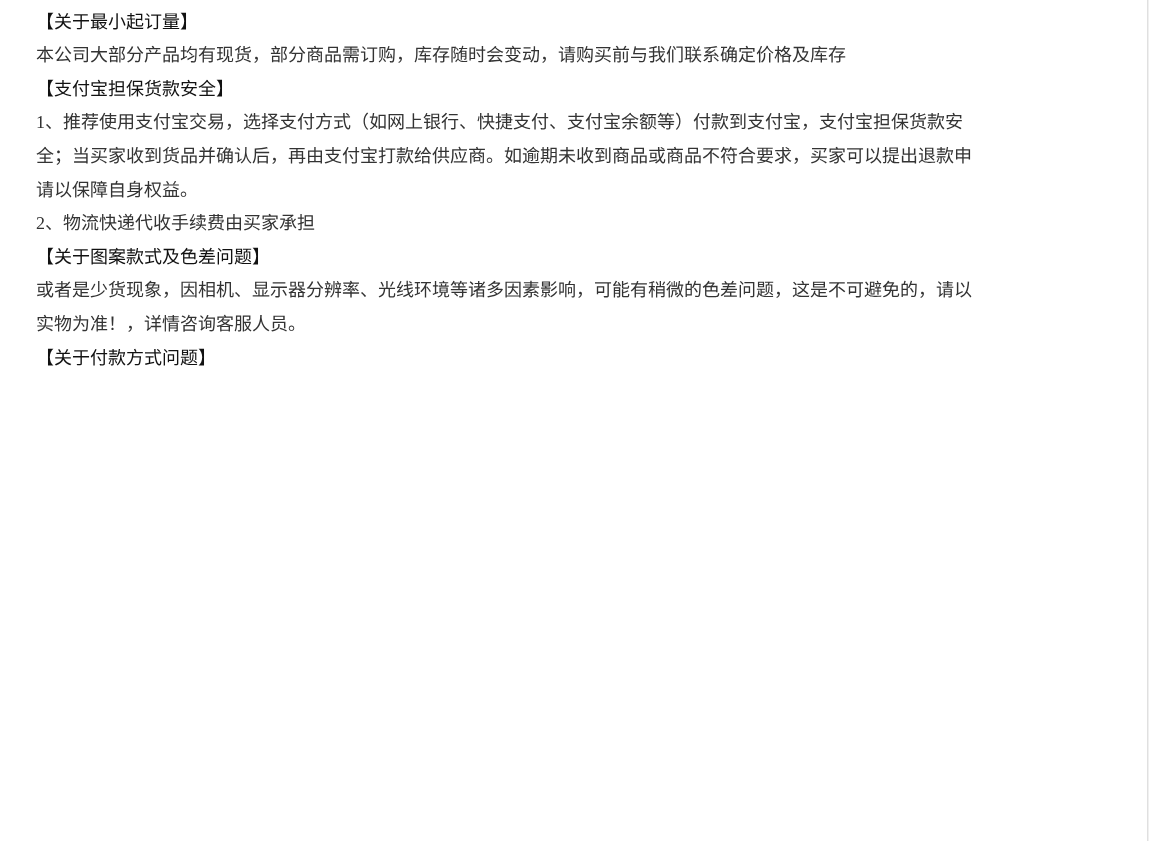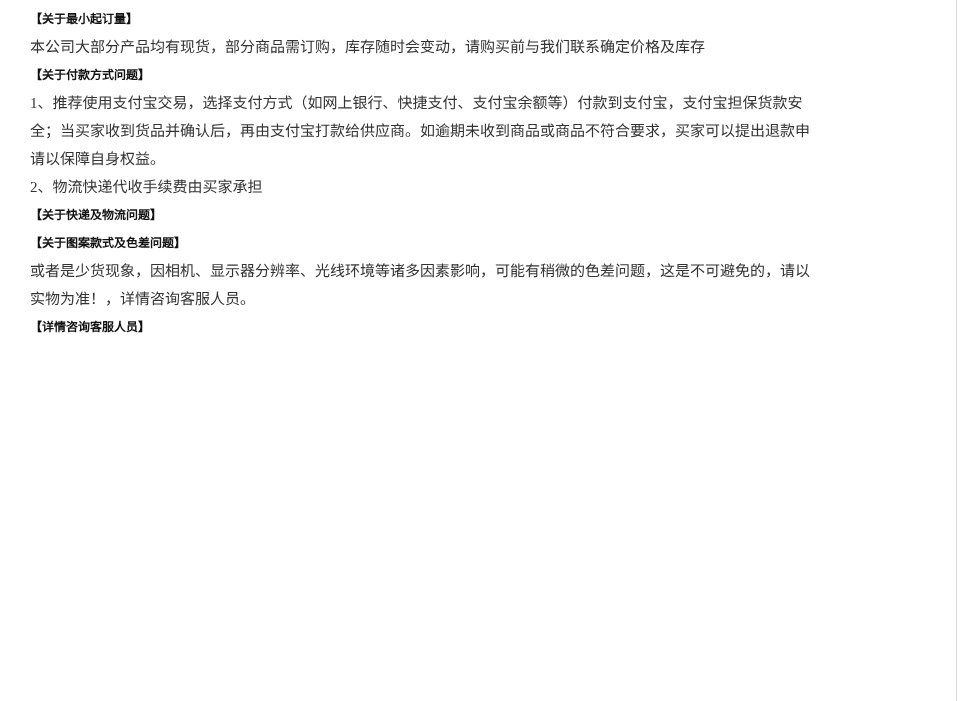--- a/index.html
+++ b/index.html
@@ -24,56 +24,55 @@
   .content {
     padding: 5px 0 0 30px;
     width: 790px;
     font-size: 20px;
     line-height: 28px;
     color: #333333;
     word-break: break-all;
   }
   .sec-title {
     margin: 0;
-    font-size: 12px;
+    font-size: 15px;
     line-height: 28px;
-    font-weight: bold;
+    font-weight: normal;
     color: #111111;
   }
   .sec-para {
     margin: 0;
     font-size: 15px;
     line-height: 28px;
   }
 </style>
 </head>
 <body>
 
 <div class="page">
   <div class="content">
 
     <section>
       <h3 class="sec-title">【关于最小起订量】</h3>
       <p class="sec-para">本公司大部分产品均有现货，部分商品需订购，库存随时会变动，请购买前与我们联系确定价格及库存</p>
     </section>
 
     <section>
-      <h3 class="sec-title">【关于付款方式问题】</h3>
+      <h3 class="sec-title">【支付宝担保货款安全】</h3>
       <p class="sec-para">1、推荐使用支付宝交易，选择支付方式（如网上银行、快捷支付、支付宝余额等）付款到支付宝，支付宝担保货款安全；当买家收到货品并确认后，再由支付宝打款给供应商。如逾期未收到商品或商品不符合要求，买家可以提出退款申请以保障自身权益。</p>
       <p class="sec-para">2、物流快递代收手续费由买家承担</p>
     </section>
 
     <section>
-      <h3 class="sec-title">【关于快递及物流问题】</h3>
     </section>
 
     <section>
       <h3 class="sec-title">【关于图案款式及色差问题】</h3>
       <p class="sec-para">或者是少货现象，因相机、显示器分辨率、光线环境等诸多因素影响，可能有稍微的色差问题，这是不可避免的，请以实物为准！，详情咨询客服人员。</p>
     </section>
 
 
     <section>
-      <h3 class="sec-title">【详情咨询客服人员】</h3>
+      <h3 class="sec-title">【关于付款方式问题】</h3>
     </section>
 
   </div>
 </div>
 
 </body></html>

